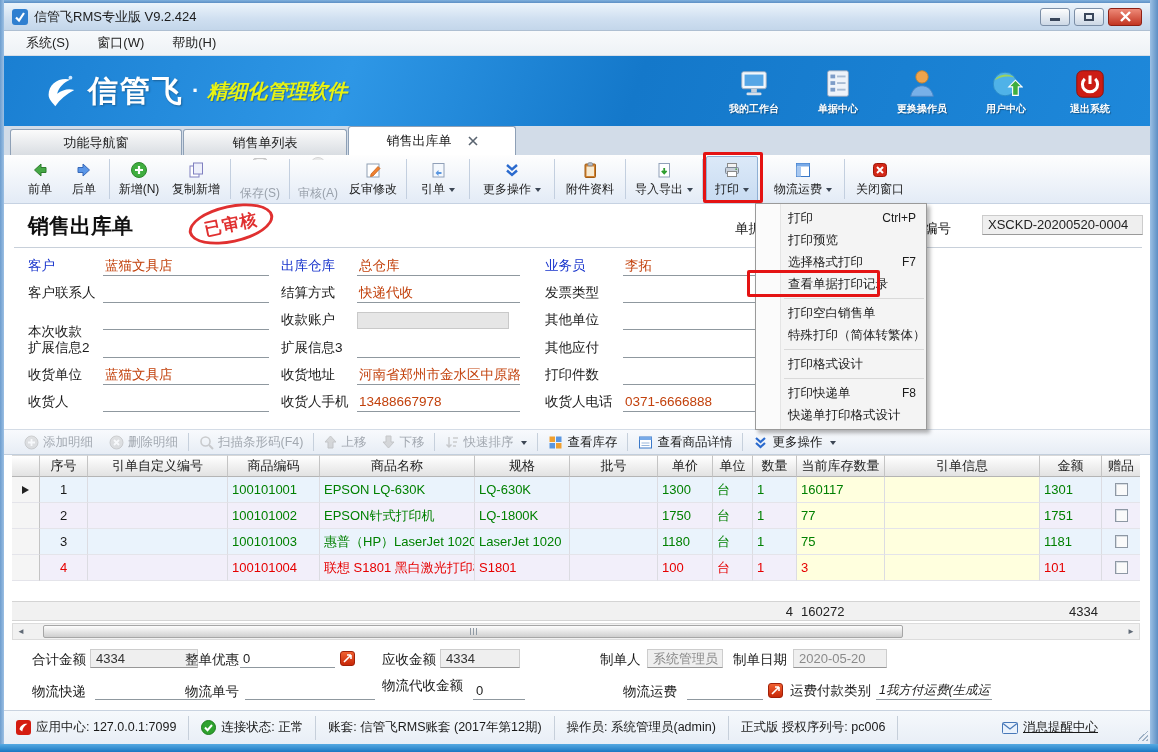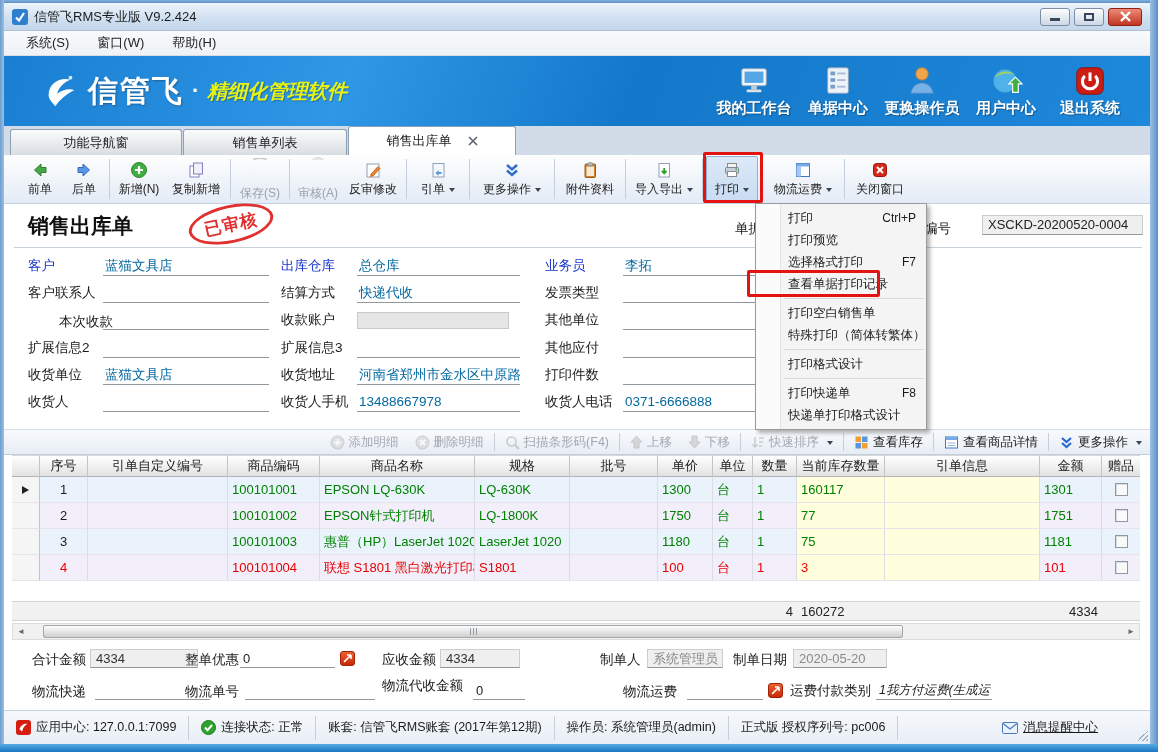--- a/index.html
+++ b/index.html
@@ -24,21 +24,21 @@
   .menubar span{font-size:13px;color:#222;padding:3px 12px;}
   
   .banner{left:4px;top:56px;width:1146px;height:70px;background:linear-gradient(110deg,#1a7fd2 0%,#2e97e6 30%,#1478ca 55%,#1e88da 100%);display:flex;align-items:center;}
   .logo{display:flex;align-items:center;margin-left:36px;gap:8px;}
   .brand{color:#fff;font-size:30px;font-weight:bold;letter-spacing:2px;text-shadow:1px 1px 2px rgba(0,0,0,.3);}
   .dot{color:#fff;font-size:22px;font-weight:bold;}
   .slogan{color:#e8f312;font-size:20px;font-weight:bold;font-style:italic;text-shadow:1px 1px 1px rgba(0,0,0,.25);}
   .bnav{margin-left:auto;margin-right:18px;display:flex;}
   .bnav-item{width:84px;display:flex;flex-direction:column;align-items:center;cursor:pointer;}
   .bnav-item svg{height:34px;}
-  .blabel{color:#fff;font-size:15px;font-weight:bold;margin-top:1px;text-shadow:1px 1px 1px rgba(0,0,0,.35);white-space:nowrap;}
+  .blabel{color:#fff;font-size:10px;font-weight:bold;margin-top:1px;text-shadow:1px 1px 1px rgba(0,0,0,.35);white-space:nowrap;}
   
   .tabbar{left:4px;top:126px;width:1146px;height:29px;background:#d2dce8;display:flex;align-items:flex-end;padding-left:6px;}
   .tab{height:26px;border:1px solid #8ea0b6;border-bottom:none;border-radius:3px 3px 0 0;background:linear-gradient(#fbfbfb,#d9dde2);display:flex;align-items:center;justify-content:center;font-size:13px;color:#222;margin-right:1px;}
   .tab.t0{width:172px;} .tab.t1{width:164px;}
   .tab.active{width:168px;height:29px;background:#fff;position:relative;z-index:2;}
   .tab-close{margin-left:16px;display:flex;}
   
   .toolbar{left:4px;top:155px;width:1146px;height:49px;background:linear-gradient(#fefefe,#e3ebf6);border-bottom:1px solid #c6d2e2;display:flex;align-items:center;padding-left:14px;}
   .tb-btn{height:46px;display:flex;flex-direction:column;align-items:center;justify-content:center;gap:2px;cursor:pointer;}
   .tb-btn .lbl{font-size:12px;color:#1c1c1c;white-space:nowrap;display:flex;align-items:center;}
@@ -48,31 +48,31 @@
   .dd::after{content:"";display:inline-block;border:3.5px solid transparent;border-top:4px solid #3c4654;margin-left:4px;margin-top:4px;}
   .tb-print{background:linear-gradient(#dcE9f8,#c8dcf2);border:1px solid #8fb0d4;border-radius:2px;position:relative;}
   
   .red-box{border:3px solid #e41313;border-radius:2px;z-index:60;pointer-events:none;}
   
   .doc-title{left:28px;top:212px;font-size:21px;font-weight:bold;color:#101010;}
   .stamp{left:188px;top:205px;width:86px;height:38px;border:3px solid #e03030;border-radius:50%;color:#e03030;font-size:17px;font-weight:bold;display:flex;align-items:center;justify-content:center;transform:rotate(-12deg);letter-spacing:1px;background:rgba(255,255,255,.2);}
   .doc-sep{left:14px;top:247px;width:1128px;height:1px;background:#c8d0da;}
   .flabel{font-size:13.5px;color:#1a1a1a;height:20px;line-height:20px;white-space:nowrap;}
   .flabel.req{color:#1733cc;}
-  .fvalue{font-size:13.5px;color:#0369a1;height:20px;line-height:20px;border-bottom:1px solid #8f989f;padding-left:2px;white-space:nowrap;overflow:hidden;}
+  .fvalue{font-size:13.5px;color:#c2410c;height:20px;line-height:20px;border-bottom:1px solid #8f989f;padding-left:2px;white-space:nowrap;overflow:hidden;}
   .fbox{background:#e6e6e6;border:1px solid #c9c9c9;height:17px;}
   .docnum-box{left:982px;top:215px;width:161px;height:20px;background:#efefef;border:1px solid #cccccc;border-bottom-color:#9a9a9a;font-size:13px;color:#222;line-height:18px;padding-left:5px;}
   
   .pmenu{left:755px;top:203px;width:172px;background:#f4f4f4;border:1px solid #9a9a9a;box-shadow:3px 3px 4px rgba(0,0,0,.3);z-index:40;padding:3px 0;}
   .pmenu .gutter{position:absolute;left:0;top:0;bottom:0;width:25px;background:#fbfbfb;border-right:1px solid #e4e4e4;}
   .pmenu-item{position:relative;height:22px;line-height:22px;padding-left:32px;font-size:12.5px;color:#1a1a1a;cursor:pointer;white-space:nowrap;}
   .pmenu-item .sc{position:absolute;right:10px;font-size:12px;color:#1a1a1a;}
   .pmenu-sep{height:1px;background:#d9d9d9;margin:3px 2px 3px 28px;}
   
-  .dtoolbar{left:4px;top:429px;width:1146px;height:26px;background:linear-gradient(#f8fafd,#e7edf5);border-top:1px solid #d4dce6;border-bottom:1px solid #c2cedc;display:flex;align-items:center;padding-left:12px;justify-content:flex-end;}
+  .dtoolbar{left:4px;top:429px;width:1146px;height:26px;background:linear-gradient(#f8fafd,#e7edf5);border-top:1px solid #d4dce6;border-bottom:1px solid #c2cedc;display:flex;align-items:center;padding-left:12px;}
   .dt-btn{display:flex;align-items:center;gap:4px;font-size:12.5px;color:#1a1a1a;padding:0 8px;cursor:pointer;white-space:nowrap;}
   .dt-btn.disabled{color:#a2a8b0;}
   .dt-btn.disabled svg{opacity:.5;filter:grayscale(1);}
   .dt-sep{width:1px;height:18px;background:#c6d0dc;margin:0 2px;}
   
   .grid{left:12px;top:455px;width:1128px;}
   .tr{display:flex;height:26px;}
   .tr.head{height:22px;}
   .th{background:linear-gradient(#ffffff,#e2e2e2);border-right:1px solid #c4c4c4;border-bottom:1px solid #b4b4b4;border-top:1px solid #d8d8d8;font-size:13px;color:#222;display:flex;align-items:center;justify-content:center;white-space:nowrap;overflow:hidden;}
   .td{border-right:1px solid #dcdce2;border-bottom:1px solid #e4e4ea;font-size:13px;display:flex;align-items:center;padding:0 4px;white-space:nowrap;overflow:hidden;}
@@ -336,21 +336,21 @@
   <div class="abs stamp">已审核</div>
   <div class="abs doc-sep"></div>
   <div class="abs flabel" style="left:735px;top:219px;z-index:1;">单据日期</div>
   <div class="abs flabel" style="left:897px;top:219px;">单据编号</div>
   <div class="abs docnum-box">XSCKD-20200520-0004</div>
 
   <div class="abs flabel req" style="left:28px;top:256px;">客户</div>
   <div class="abs fvalue" style="left:103px;top:256px;width:166px;">蓝猫文具店</div>
   <div class="abs flabel" style="left:28px;top:283px;">客户联系人</div>
   <div class="abs fvalue" style="left:103px;top:283px;width:166px;"></div>
-  <div class="abs flabel" style="left:28px;top:312px;margin-left:31px;">本次收款</div>
+  <div class="abs flabel" style="left:28px;top:322px;">本次收款</div>
   <div class="abs fvalue" style="left:103px;top:310px;width:166px;"></div>
   <div class="abs flabel" style="left:28px;top:338px;">扩展信息2</div>
   <div class="abs fvalue" style="left:103px;top:338px;width:166px;"></div>
   <div class="abs flabel" style="left:28px;top:365px;">收货单位</div>
   <div class="abs fvalue" style="left:103px;top:365px;width:166px;">蓝猫文具店</div>
   <div class="abs flabel" style="left:28px;top:392px;">收货人</div>
   <div class="abs fvalue" style="left:103px;top:392px;width:166px;"></div>
 
   <div class="abs flabel req" style="left:281px;top:256px;">出库仓库</div>
   <div class="abs fvalue" style="left:357px;top:256px;width:163px;">总仓库</div>

